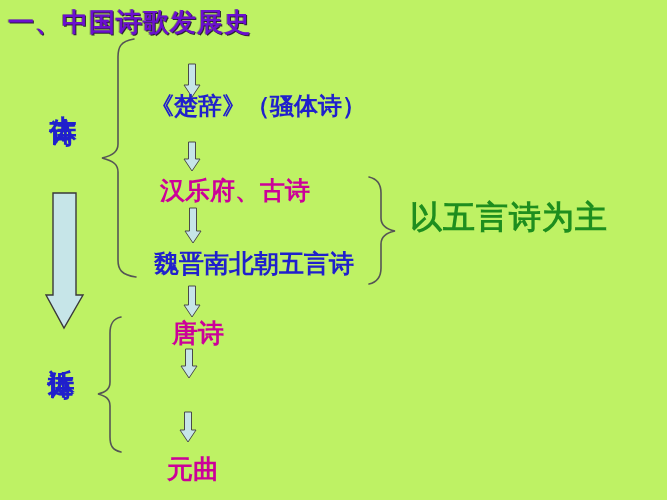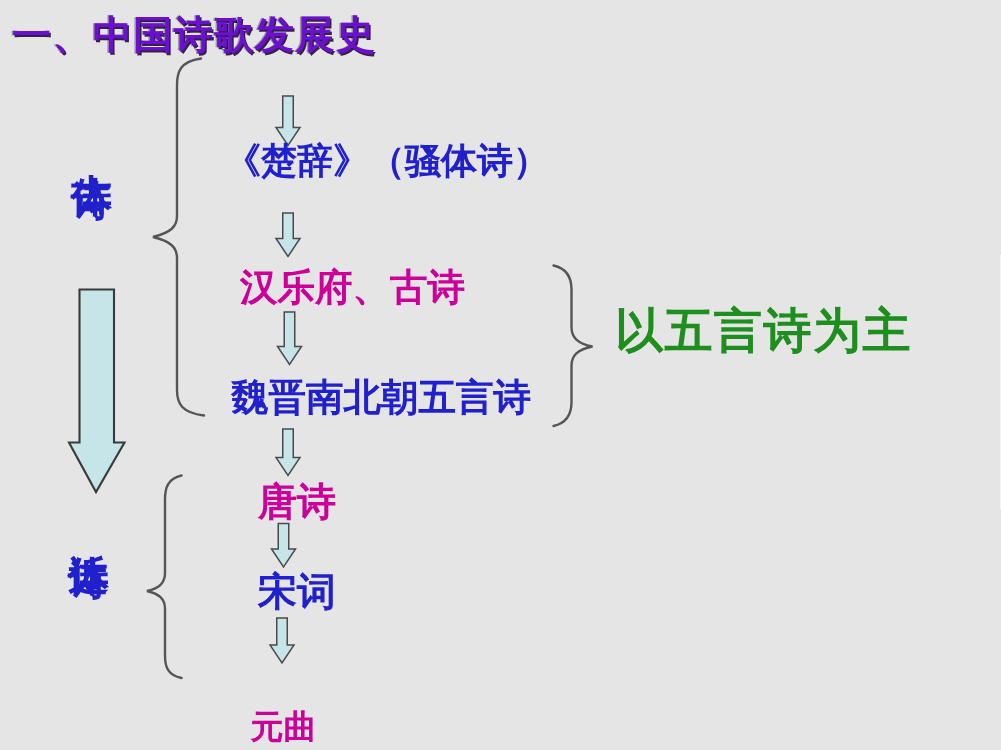--- a/index.html
+++ b/index.html
@@ -1,31 +1,31 @@
 <!DOCTYPE html>
 <html><head>
 <meta charset="utf-8">
 <style>
   html,body{margin:0;padding:0;background:#fff;}
   #stage{
-    position:relative;width:667px;height:500px;background:#e5e5e5;overflow:hidden;
-    font-family:Liberation Serif, serif;
+    position:relative;width:667px;height:500px;background:#bef264;overflow:hidden;
+    font-family:Liberation Mono, monospace;
   }
   .txt{position:absolute;font-weight:bold;white-space:nowrap;line-height:1;}
   .title{
     left:8px;top:11px;font-size:26px;letter-spacing:1px;
     text-shadow:1px 1px 0 rgba(20,0,40,.85), -1px 0 0 rgba(20,0,40,.35);
   }
   .row1{left:152px;top:37px;font-size:24px;}
   .row2{left:150px;top:96px;font-size:24px;}
   .row3{left:160px;top:180px;font-size:25px;}
   .row4{left:154px;top:253px;font-size:25px;}
   .row5{left:172px;top:322px;font-size:26px;text-align:center;}
   .row6{left:172px;top:382px;font-size:26px;}
-  .row7{left:167px;top:474px;font-size:22px;}
+  .row7{left:167px;top:458px;font-size:26px;}
   .note{left:410px;top:204px;font-size:32px;letter-spacing:1px;font-weight:600;}
   .vlabel{
     writing-mode:vertical-rl;text-orientation:upright;
     font-size:27px;letter-spacing:2px;font-weight:bold;
   }
   .guti{left:47px;top:94px;}
   .jinti{left:45px;top:347px;}
   svg{position:absolute;left:0;top:0;}
   .brace{fill:none;stroke:#555;stroke-width:1.6;stroke-linecap:round;}
   .smallArrow{stroke:#4a4a4a;stroke-width:1;}
@@ -53,21 +53,20 @@
 
     <path class="brace" d="M369,177 C378,179 381,185 381,193 L381,218 C381,225 385,229 395,231 C385,233 381,237 381,244 L381,268 C381,276 378,282 369,284"></path>
   </svg>
 
   <div class="txt title" style="color: rgb(107, 16, 207);">一、中国诗歌发展史</div>
 
   <div class="txt row2" style="color: rgb(32, 32, 204);">《楚辞》（骚体诗）</div>
   <div class="txt row4" style="color: rgb(32, 32, 204);">魏晋南北朝五言诗</div>
   <div class="txt row3" style="color: rgb(204, 0, 153);">汉乐府、古诗</div>
   <div class="txt row5" style="color: rgb(204, 0, 153);">唐诗</div>
-  <div class="txt row6" style="color: rgb(32, 32, 204);">宋词</div>
   <div class="txt row7" style="color: rgb(204, 0, 153);">元曲</div>
 
   <div class="txt note" style="color: rgb(30, 142, 30);">以五言诗为主</div>
 
   <div class="txt vlabel guti" style="color: rgb(32, 32, 204);">古体诗</div>
   <div class="txt vlabel jinti" style="color: rgb(32, 32, 204);">近体诗</div>
 
 </div>
 
 </body></html>

